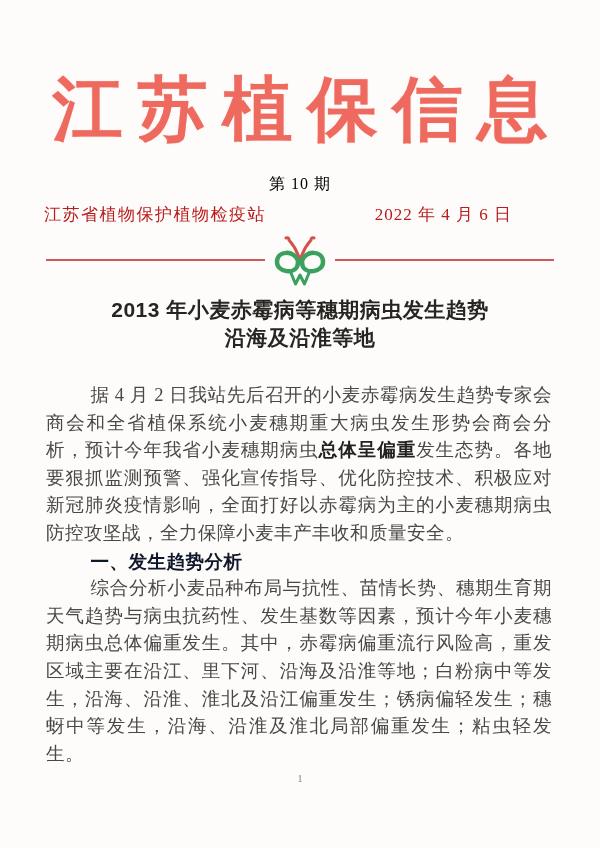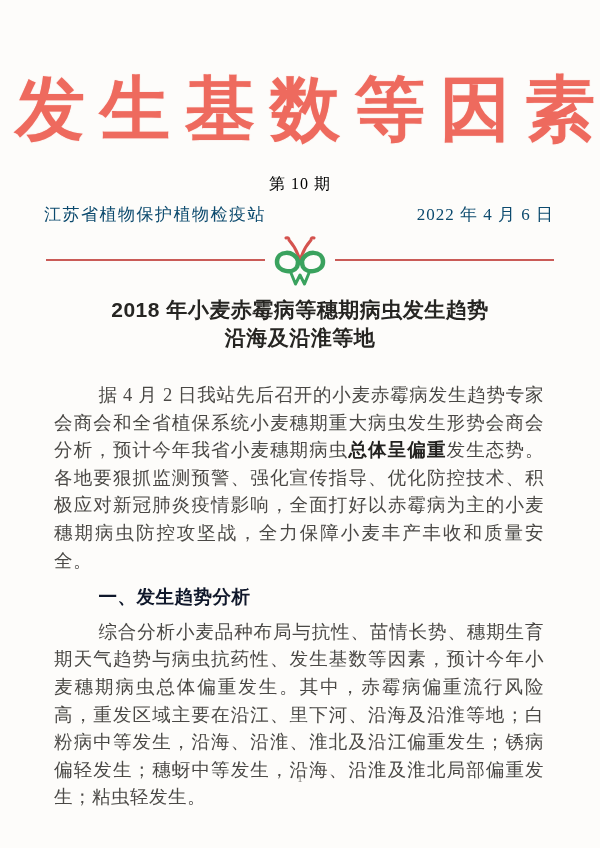--- a/index.html
+++ b/index.html
@@ -38,23 +38,23 @@
     font-size: 16px;
     color: #000000;
     letter-spacing: 1px;
   }
   .pub-row {
     margin: 8px 46px 0 44px;
     display: flex;
     justify-content: space-between;
     align-items: baseline;
     font-size: 17px;
-    color: #0c4a6e;
+    color: #b91c1c;
   }
-  .pub-row .date { letter-spacing: 1px; text-align: center; }
+  .pub-row .date { margin-right: 42px; letter-spacing: 1px; text-align: center; }
   .pub-row .publisher { letter-spacing: 1.5px; }
   
   .divider {
     margin: 8px 46px 0 46px;
     height: 52px;
     display: flex;
     align-items: center;
   }
   .divider .rule {
     flex: 1;
@@ -81,21 +81,21 @@
   
   .body-text {
     margin: 30px 48px 0 46px;
     font-size: 18.5px;
     line-height: 27.6px;
     text-align: justify;
     color: #4a4845;
     letter-spacing: .5px;
   }
   .body-text p {
-    margin: 8px;
+    margin: 0;
     text-indent: 2.4em;
   }
   .body-text .bold {
     font-weight: bold;
     color: #22211f;
   }
   .section-heading {
     text-indent: 2.4em;
     font-weight: bold;
     color: #0f172a;
@@ -112,21 +112,21 @@
     text-align: center;
     font-size: 11px;
     color: #8a8885;
   }
 </style>
 </head>
 <body>
 
 <div class="page">
 
-  <div class="masthead">发生基数等因素</div>
+  <div class="masthead">江苏植保信息</div>
 
   <div class="issue-line">第 10 期</div>
 
   <div class="pub-row">
     <span class="publisher">江苏省植物保护植物检疫站</span>
     <span class="date">2022 年 4 月 6 日</span>
   </div>
 
   <div class="divider">
     <div class="rule"></div>
@@ -137,21 +137,21 @@
 
       <path d="M29,27 C26,16 8,16 8,28 C8,38 24,40 28,33 C29,31 29,29 29,27 Z" fill="none" stroke="#3aa25e" stroke-width="4.5" stroke-linejoin="round"></path>
       <path d="M33,27 C36,16 54,16 54,28 C54,38 38,40 34,33 C33,31 33,29 33,27 Z" fill="none" stroke="#3aa25e" stroke-width="4.5" stroke-linejoin="round"></path>
 
       <path d="M22,39 L26.5,50 L31,41 L35.5,50 L40,39" fill="none" stroke="#3aa25e" stroke-width="3" stroke-linecap="round" stroke-linejoin="round"></path>
     </svg>
     <div class="rule"></div>
   </div>
 
   <div class="article-title">
-    <div>2018 年小麦赤霉病等穗期病虫发生趋势</div>
+    <div>2013 年小麦赤霉病等穗期病虫发生趋势</div>
     <div>沿海及沿淮等地</div>
   </div>
 
   <div class="body-text">
     <p><span>据 4 月 2 日我站先后召开的小麦赤霉病发生趋势专家会商会和全省植保系统小麦穗期重大病虫发生形势会商会分析，预计今年我省小麦穗期病虫</span><span class="bold">总体呈偏重</span><span>发生态势。各地要狠抓监测预警、强化宣传指导、优化防控技术、积极应对新冠肺炎疫情影响，全面打好以赤霉病为主的小麦穗期病虫防控攻坚战，全力保障小麦丰产丰收和质量安全。</span></p>
 
     <p class="section-heading">一、发生趋势分析</p>
 
     <p>综合分析小麦品种布局与抗性、苗情长势、穗期生育期天气趋势与病虫抗药性、发生基数等因素，预计今年小麦穗期病虫总体偏重发生。其中，赤霉病偏重流行风险高，重发区域主要在沿江、里下河、沿海及沿淮等地；白粉病中等发生，沿海、沿淮、淮北及沿江偏重发生；锈病偏轻发生；穗蚜中等发生，沿海、沿淮及淮北局部偏重发生；粘虫轻发生。</p>
   </div>

